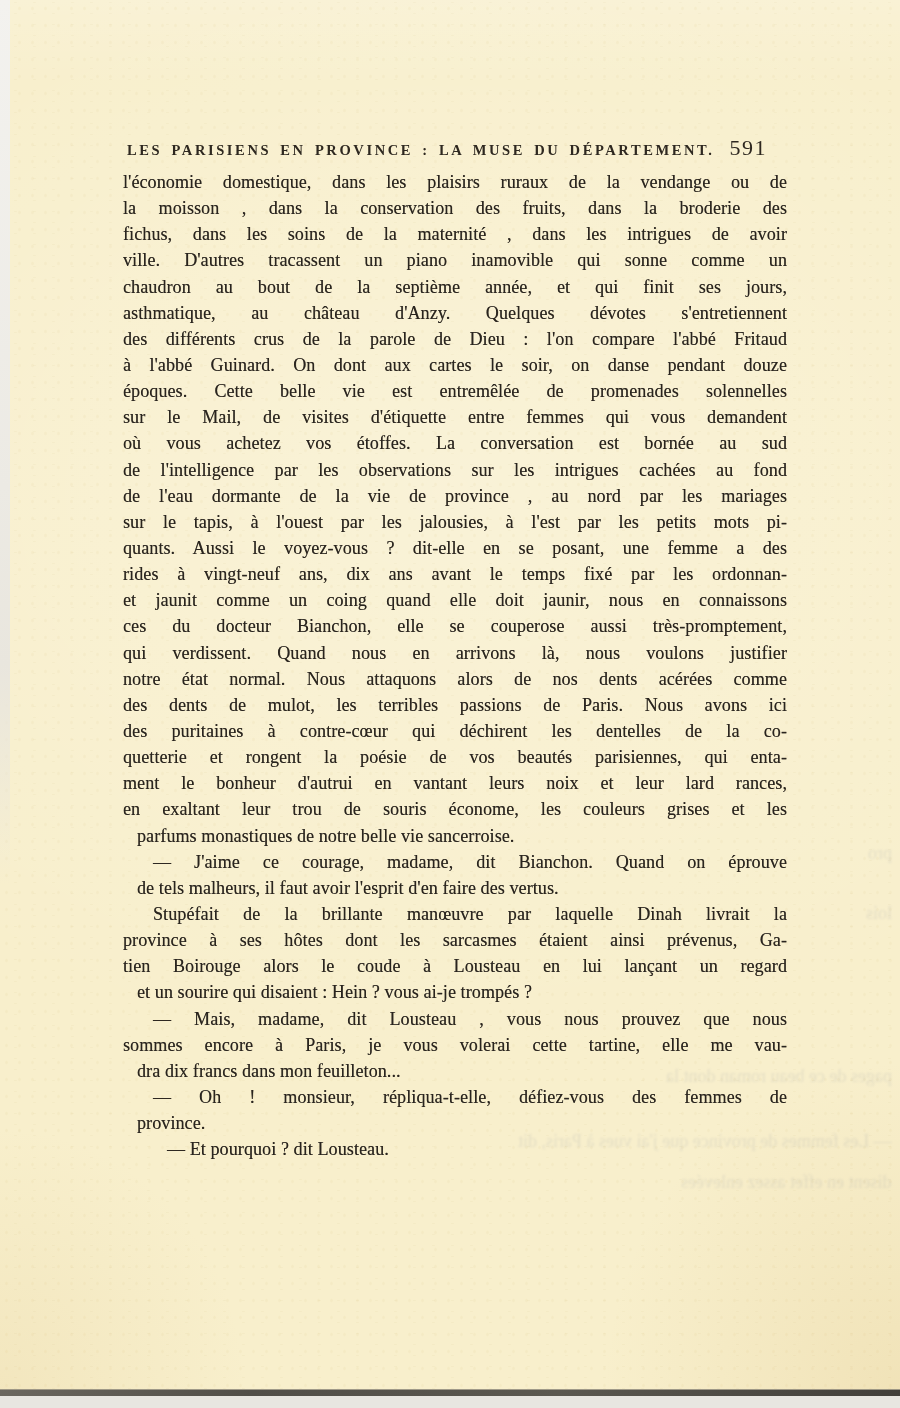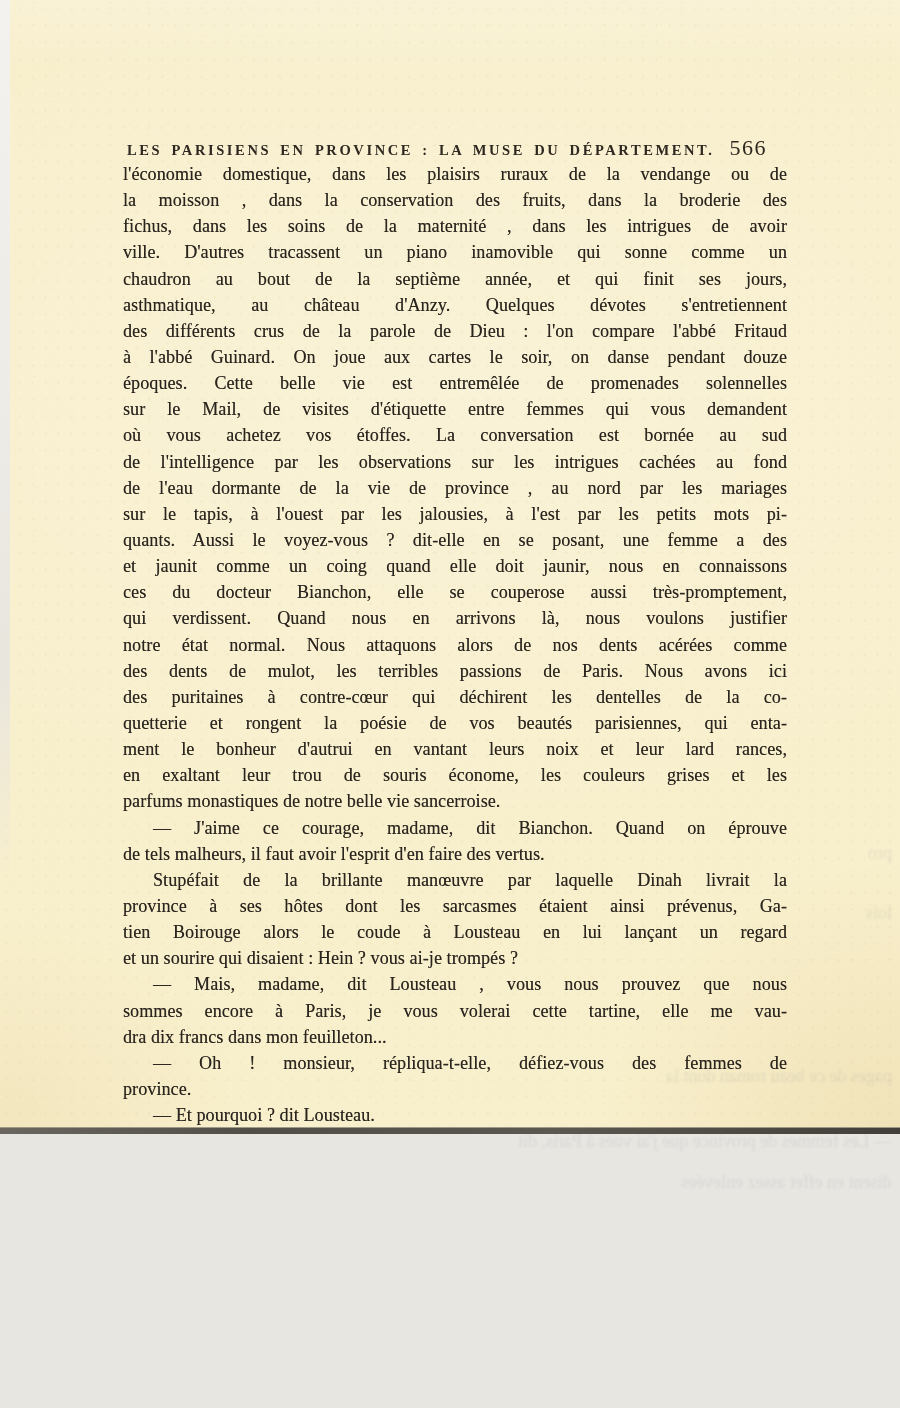--- a/index.html
+++ b/index.html
@@ -2,21 +2,21 @@
 <html><head>
 <meta charset="utf-8">
 <style>
   html,body{margin:0;padding:0;}
   body{
     width:900px;height:1408px;overflow:hidden;
     font-family:"Liberation Serif","DejaVu Serif",serif;
     background:#e8e6e1;
   }
   .scan{
-    position:relative;width:900px;height:1134px;
+    position:relative;width:900px;height:1396px;
     background:
       radial-gradient(ellipse 120% 60% at 50% 35%, rgba(255,255,255,0.22), rgba(255,255,255,0) 70%),
       radial-gradient(ellipse 55% 40% at 100% 100%, rgba(206,170,92,0.18), rgba(206,170,92,0) 60%),
       radial-gradient(ellipse 50% 35% at 0% 100%, rgba(208,176,104,0.14), rgba(208,176,104,0) 55%),
       linear-gradient(180deg, rgba(255,255,255,0.18) 0%, rgba(255,255,255,0) 6%),
       #f8efcc;
     color:#2b2620;
   }
   .texture{
     position:absolute;inset:0;pointer-events:none;
@@ -39,30 +39,30 @@
     position:absolute;left:127px;top:135px;width:660px;
     display:flex;align-items:baseline;white-space:nowrap;
   }
   .running-head .title{
     font-weight:bold;font-size:14.5px;letter-spacing:2.6px;word-spacing:3px;color:#2e2820;
   }
   .running-head .pagenum{
     font-size:22px;margin-left:15px;letter-spacing:1.5px;color:#2e2820;
   }
   .text-block{
-    position:absolute;left:123px;top:161px;width:664px;
+    position:absolute;left:123px;top:169px;width:664px;
   }
   .line{
     height:26.15px;line-height:26.15px;font-size:18px;
     text-align:justify;text-align-last:justify;
     overflow:hidden;white-space:normal;
     letter-spacing:0.1px;color:#29241e;
     text-shadow:0.2px 0 0 rgba(41,36,30,0.55);
   }
-  .line.para-end{text-align-last:left;}
+  .line.para-end{text-align-last:left;margin-left:14px;}
   .line.indent{text-indent:30px;}
   .bleed{position:absolute;inset:0;pointer-events:none;}
   .bleed span{
     position:absolute;transform:scaleX(-1);
     font-size:18px;color:#6e7890;opacity:0.14;
     filter:blur(1.1px);white-space:nowrap;
   }
   .bleed span:nth-of-type(1){top:843px;right:8px;}
   .bleed span:nth-of-type(2){top:903px;right:8px;}
   .bleed span:nth-of-type(3){top:1066px;right:8px;}
@@ -78,39 +78,40 @@
   <div class="bleed">
       <span>pro</span>
       <span>lois</span>
       <span>pages de ce beau roman dont la</span>
       <span>— Les femmes de province que j'ai vues à Paris, dit</span>
       <span>disent en effet assez enlevées</span>
     </div>
 
   <div class="running-head">
     <span class="title">LES PARISIENS EN PROVINCE : LA MUSE DU DÉPARTEMENT.</span>
-    <span class="pagenum">566</span>
+    <span class="pagenum">591</span>
   </div>
 
   <div class="text-block">
       <div class="line">l'économie domestique, dans les plaisirs ruraux de la vendange ou de</div>
       <div class="line">la moisson , dans la conservation des fruits, dans la broderie des</div>
       <div class="line">fichus, dans les soins de la maternité , dans les intrigues de avoir</div>
       <div class="line">ville. D'autres tracassent un piano inamovible qui sonne comme un</div>
       <div class="line">chaudron au bout de la septième année, et qui finit ses jours,</div>
       <div class="line">asthmatique, au château d'Anzy. Quelques dévotes s'entretiennent</div>
       <div class="line">des différents crus de la parole de Dieu : l'on compare l'abbé Fritaud</div>
-      <div class="line">à l'abbé Guinard. On joue aux cartes le soir, on danse pendant douze</div>
+      <div class="line">à l'abbé Guinard. On dont aux cartes le soir, on danse pendant douze</div>
       <div class="line">époques. Cette belle vie est entremêlée de promenades solennelles</div>
       <div class="line">sur le Mail, de visites d'étiquette entre femmes qui vous demandent</div>
       <div class="line">où vous achetez vos étoffes. La conversation est bornée au sud</div>
       <div class="line">de l'intelligence par les observations sur les intrigues cachées au fond</div>
       <div class="line">de l'eau dormante de la vie de province , au nord par les mariages</div>
       <div class="line">sur le tapis, à l'ouest par les jalousies, à l'est par les petits mots pi-</div>
       <div class="line">quants. Aussi le voyez-vous ? dit-elle en se posant, une femme a des</div>
+      <div class="line">rides à vingt-neuf ans, dix ans avant le temps fixé par les ordonnan-</div>
       <div class="line">et jaunit comme un coing quand elle doit jaunir, nous en connaissons</div>
       <div class="line">ces du docteur Bianchon, elle se couperose aussi très-promptement,</div>
       <div class="line">qui verdissent. Quand nous en arrivons là, nous voulons justifier</div>
       <div class="line">notre état normal. Nous attaquons alors de nos dents acérées comme</div>
       <div class="line">des dents de mulot, les terribles passions de Paris. Nous avons ici</div>
       <div class="line">des puritaines à contre-cœur qui déchirent les dentelles de la co-</div>
       <div class="line">quetterie et rongent la poésie de vos beautés parisiennes, qui enta-</div>
       <div class="line">ment le bonheur d'autrui en vantant leurs noix et leur lard rances,</div>
       <div class="line">en exaltant leur trou de souris économe, les couleurs grises et les</div>
       <div class="line para-end">parfums monastiques de notre belle vie sancerroise.</div>

